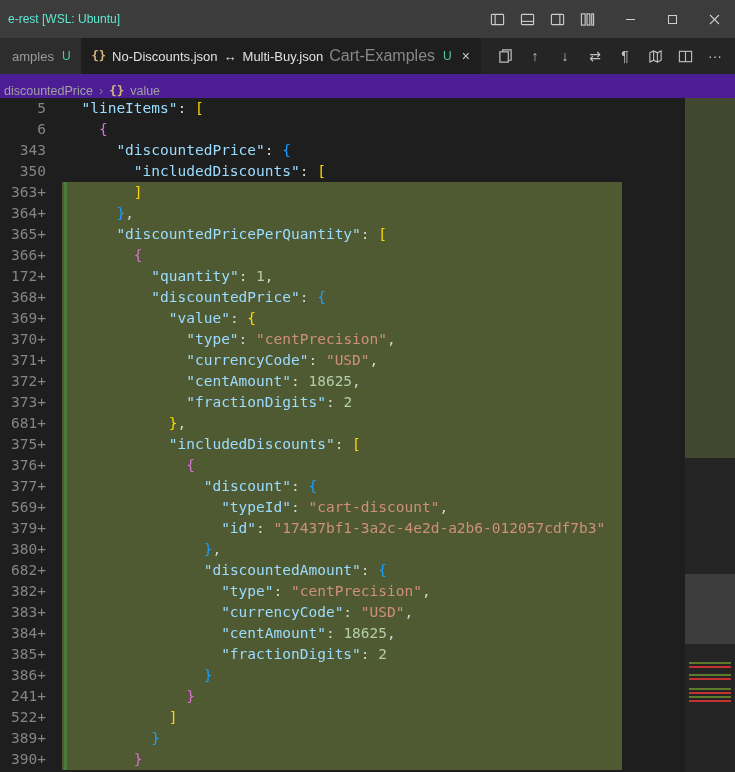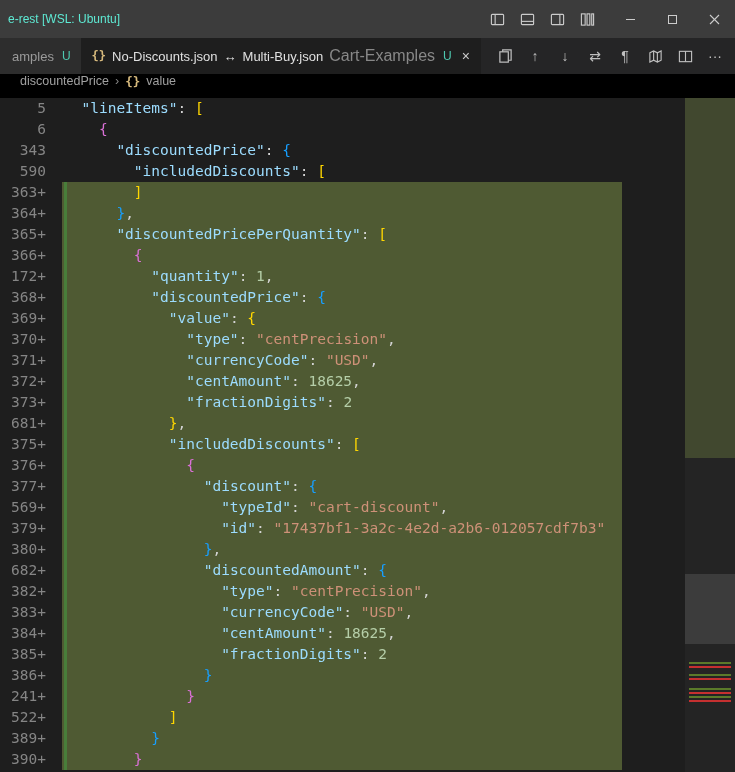--- a/index.html
+++ b/index.html
@@ -76,26 +76,26 @@
     gap: 2px;
     padding-right: 6px;
   }
   .ed-act {
     width: 28px; height: 28px;
     display:flex;align-items:center;justify-content:center;
     color:#bfbfbf;cursor:pointer;font-size:14px;
   }
   .breadcrumb {
     height: 24px;
-    background: #000000;
-    display: flex;
-    align-items: flex-start;
+    background: #4c1d95;
+    display: flex;
+    align-items: flex-end;
     font-size: 12.5px;
     color: #a0a0a0;
-    padding-left: 20px;
+    padding-left: 4px;
     gap: 6px;
   }
   .breadcrumb .sep { color: #888; }
   .braces-ico { color: #d7ba7d; font-family: monospace; font-weight: bold;}
   .editor {
     position: relative;
     font-family: "Consolas", "Menlo", monospace;
     font-size: 14.5px;
     line-height: 21px;
     background: #1e1e1e;
@@ -268,21 +268,21 @@
   <span class="sep">›</span>
   <span class="braces-ico">{}</span>
   <span>value</span>
 </div>
 
 <div class="editor">
   <div class="gutter" id="gutter">
       <div class="ln">5</div>
       <div class="ln">6</div>
       <div class="ln">343</div>
-      <div class="ln">590</div>
+      <div class="ln">350</div>
       <div class="ln">363+</div>
       <div class="ln">364+</div>
       <div class="ln">365+</div>
       <div class="ln">366+</div>
       <div class="ln">172+</div>
       <div class="ln">368+</div>
       <div class="ln">369+</div>
       <div class="ln">370+</div>
       <div class="ln">371+</div>
       <div class="ln">372+</div>

